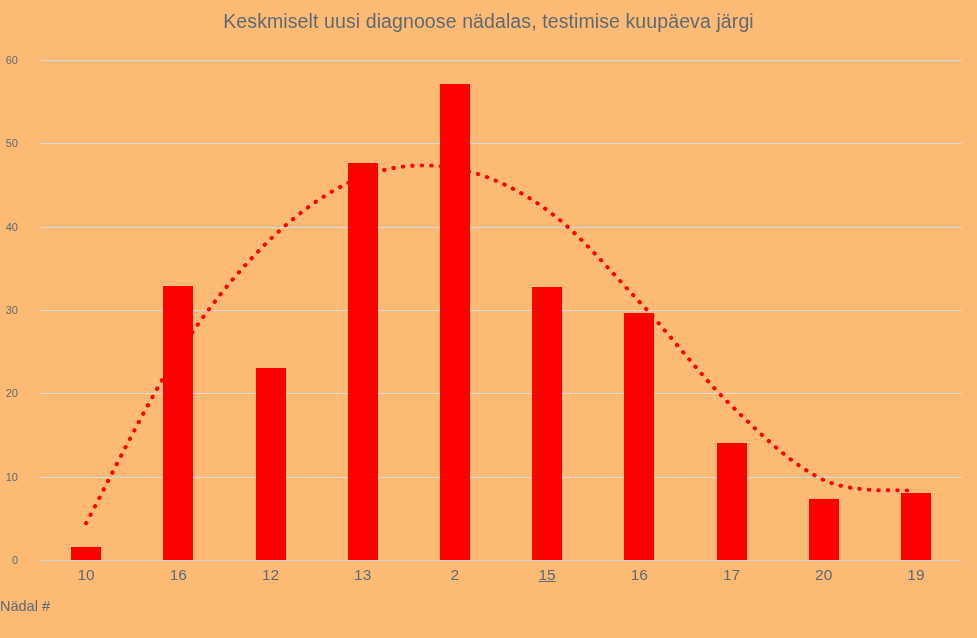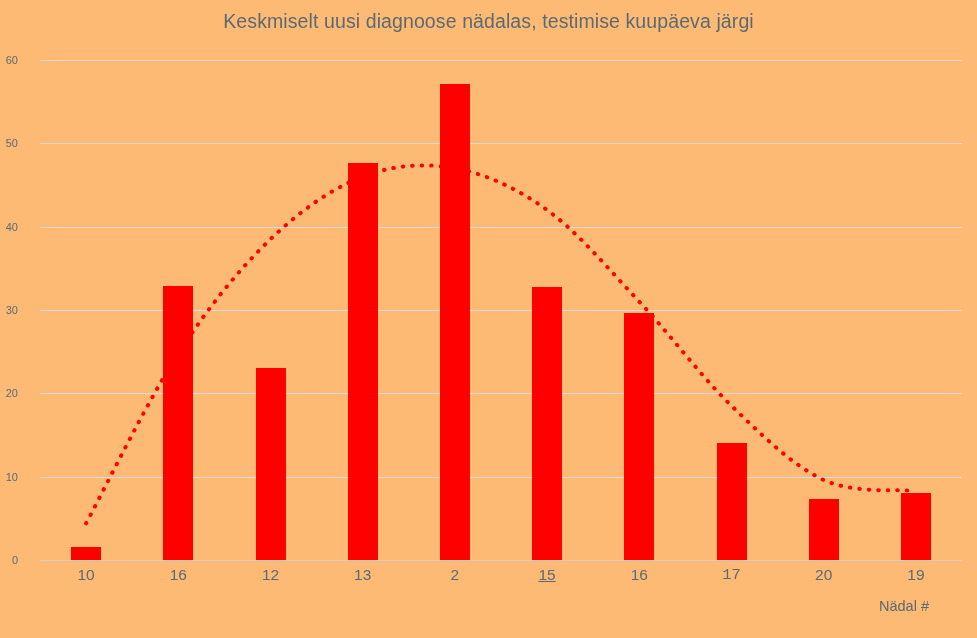--- a/index.html
+++ b/index.html
@@ -85,24 +85,23 @@
     color: #5d6a73;
     text-align: center;
     width: 60px;
     transform: translateX(-30px);
   }
   #xaxis-title {
     position: absolute;
     left: 0;
     top: 598px;
     width: 905px;
-    text-align: right;
+    text-align: left;
     font-size: 14.5px;
     color: #5d6a73;
-    padding-left: 24px;
   }
   #trend-svg {
     position: absolute;
     left: 0;
     top: 0;
     width: 922px;
     height: 500px;
     overflow: visible;
   }
 </style>
@@ -151,20 +150,20 @@
   </div>
 
   <div id="xtick-labels">
       <div class="xtick-label" style="left: 46.1px;">10</div>
       <div class="xtick-label" style="left: 138.3px;">16</div>
       <div class="xtick-label" style="left: 230.5px;">12</div>
       <div class="xtick-label" style="left: 322.7px;">13</div>
       <div class="xtick-label" style="left: 414.9px;">2</div>
       <div class="xtick-label" style="left: 507.1px; text-decoration: underline;">15</div>
       <div class="xtick-label" style="left: 599.3px;">16</div>
-      <div class="xtick-label" style="left: 691.5px; font-family: Liberation Mono, monospace;">17</div>
+      <div class="xtick-label" style="left: 691.5px;">17</div>
       <div class="xtick-label" style="left: 783.7px;">20</div>
       <div class="xtick-label" style="left: 875.9px;">19</div>
     </div>
 
   <div id="xaxis-title">Nädal #</div>
 
 </div>
 
 </body></html>

